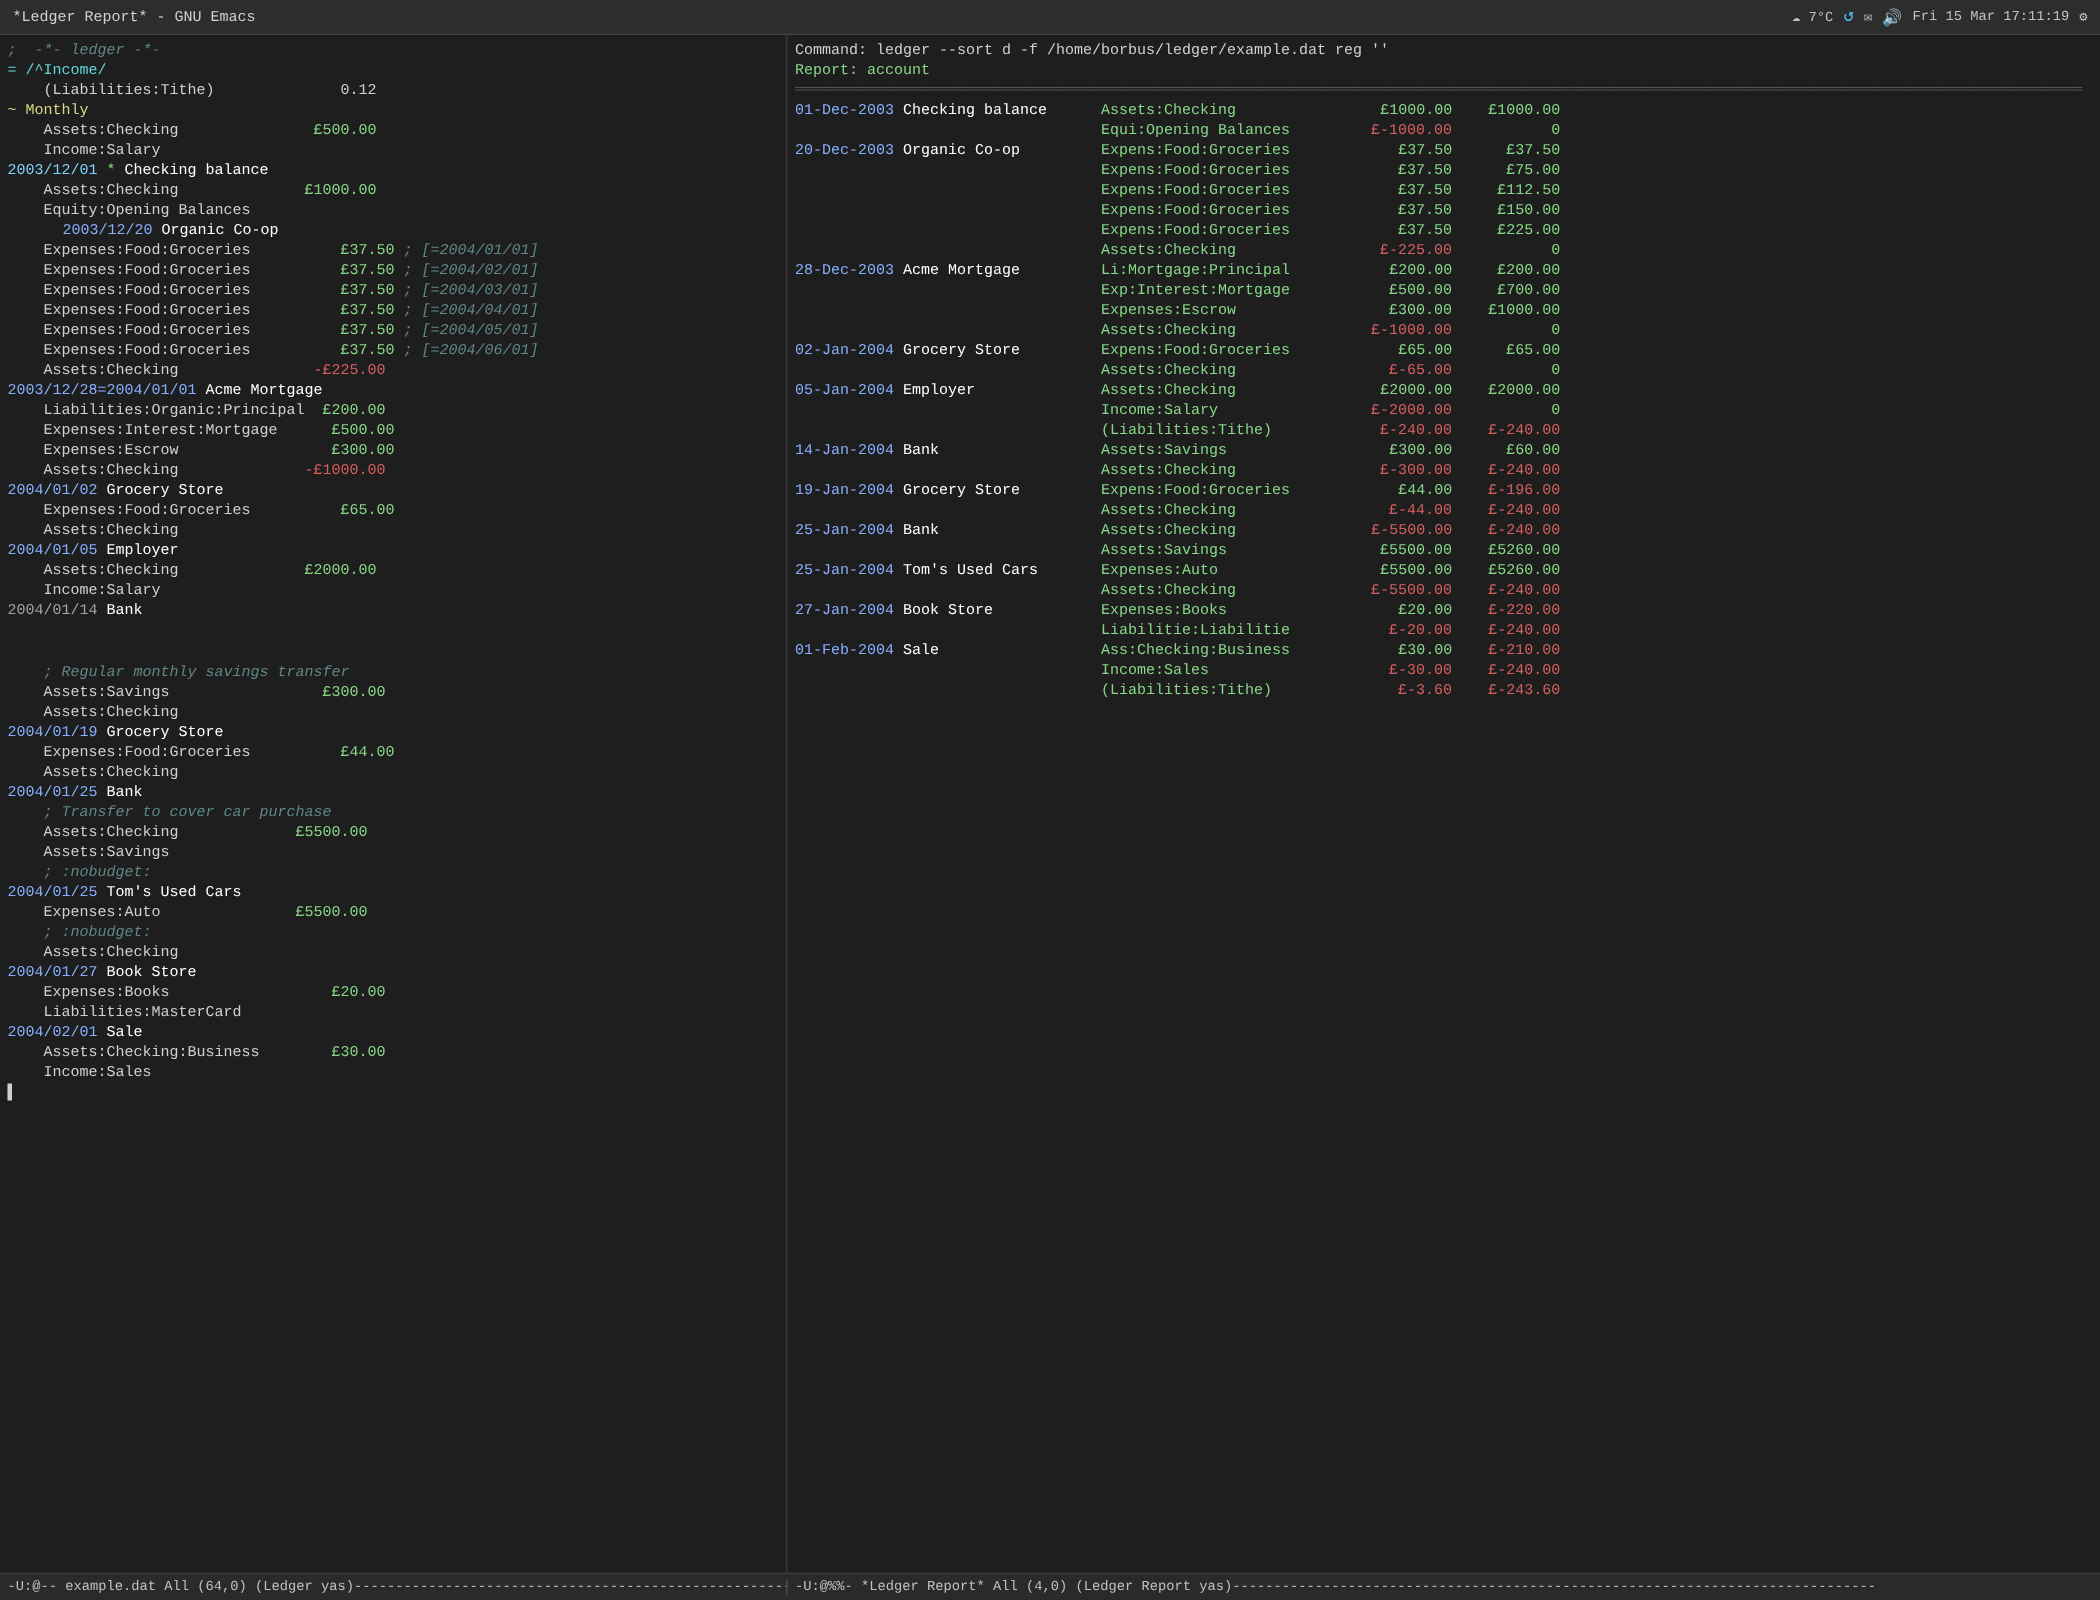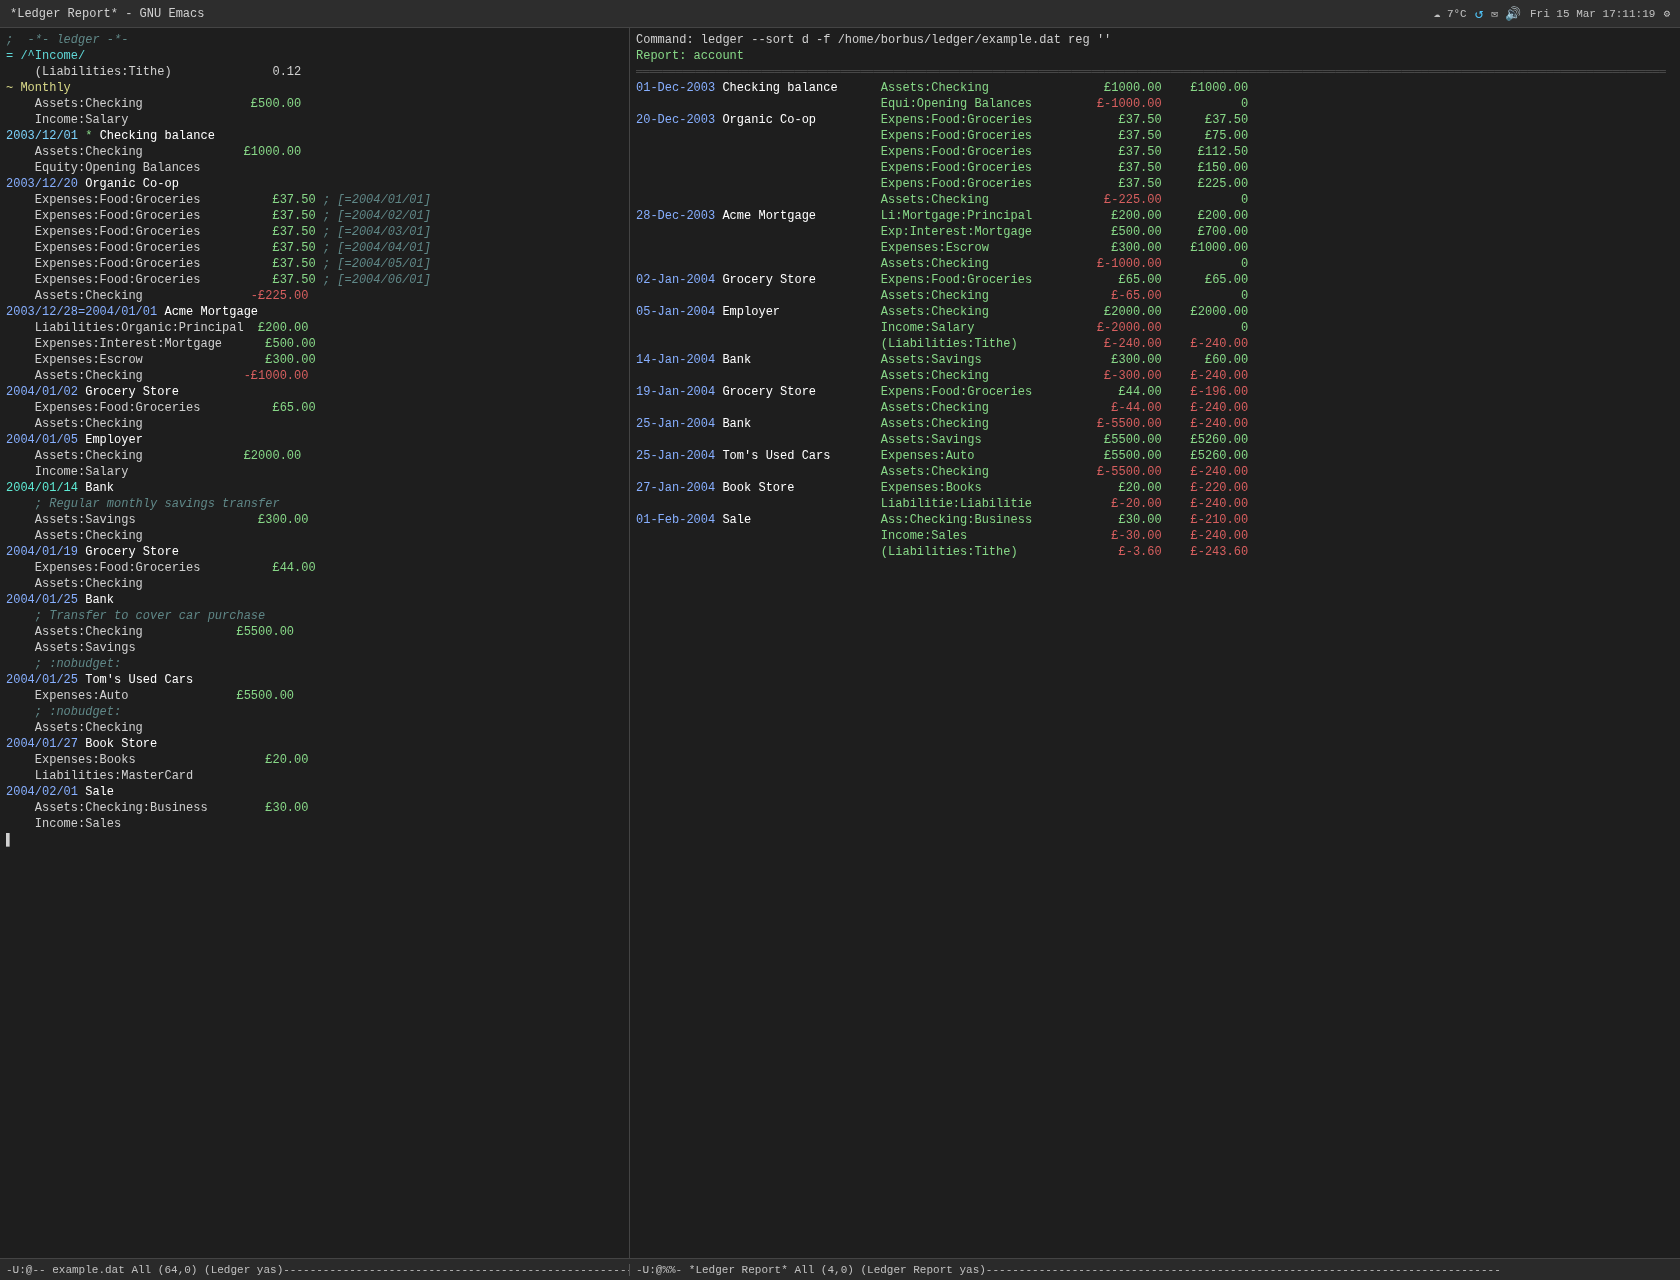--- a/index.html
+++ b/index.html
@@ -122,21 +122,21 @@
         <div class="line ">    (Liabilities:Tithe)              0.12</div>
         <div class="line "></div>
         <div class="line yellow" style="color: rgb(215, 215, 135);">~ Monthly</div>
         <div class="line "><span style="color:#d0d0d0">    Assets:Checking               </span><span style="color:#87d787">£500.00</span><span style="color:#d0d0d0"></span></div>
         <div class="line ">    Income:Salary</div>
         <div class="line "></div>
         <div class="line brightwhite" style="color: rgb(255, 255, 255);"><span style="color:#7dd3fc">2003/12/01</span> <span style="color:#87d787">* </span><span style="color:#ffffff">Checking balance</span></div>
         <div class="line "><span style="color:#d0d0d0">    Assets:Checking              </span><span style="color:#87d787">£1000.00</span><span style="color:#d0d0d0"></span></div>
         <div class="line ">    Equity:Opening Balances</div>
         <div class="line "></div>
-        <div class="line brightwhite" style="color: rgb(255, 255, 255);"><span style="color:#87afff">2003/12/20</span> <span style="color:#ffffff">Organic Co-op</span></div>
+        <div class="line brightwhite" style="color: rgb(255, 255, 255); margin-left: 44px;"><span style="color:#87afff">2003/12/20</span> <span style="color:#ffffff">Organic Co-op</span></div>
         <div class="line "><span style="color:#d0d0d0">    Expenses:Food:Groceries          </span><span style="color:#87d787">£37.50</span><span style="color:#d0d0d0"></span> <span style="color:#5f8787;font-style:italic">; [=2004/01/01]</span></div>
         <div class="line "><span style="color:#d0d0d0">    Expenses:Food:Groceries          </span><span style="color:#87d787">£37.50</span><span style="color:#d0d0d0"></span> <span style="color:#5f8787;font-style:italic">; [=2004/02/01]</span></div>
         <div class="line "><span style="color:#d0d0d0">    Expenses:Food:Groceries          </span><span style="color:#87d787">£37.50</span><span style="color:#d0d0d0"></span> <span style="color:#5f8787;font-style:italic">; [=2004/03/01]</span></div>
         <div class="line "><span style="color:#d0d0d0">    Expenses:Food:Groceries          </span><span style="color:#87d787">£37.50</span><span style="color:#d0d0d0"></span> <span style="color:#5f8787;font-style:italic">; [=2004/04/01]</span></div>
         <div class="line "><span style="color:#d0d0d0">    Expenses:Food:Groceries          </span><span style="color:#87d787">£37.50</span><span style="color:#d0d0d0"></span> <span style="color:#5f8787;font-style:italic">; [=2004/05/01]</span></div>
         <div class="line "><span style="color:#d0d0d0">    Expenses:Food:Groceries          </span><span style="color:#87d787">£37.50</span><span style="color:#d0d0d0"></span> <span style="color:#5f8787;font-style:italic">; [=2004/06/01]</span></div>
         <div class="line "><span style="color:#d0d0d0">    Assets:Checking               </span><span style="color:#d75f5f">-£225.00</span><span style="color:#d0d0d0"></span></div>
         <div class="line "></div>
         <div class="line brightwhite" style="color: rgb(255, 255, 255);"><span style="color:#87afff">2003/12/28=2004/01/01</span> <span style="color:#ffffff">Acme Mortgage</span></div>
         <div class="line "><span style="color:#d0d0d0">    Liabilities:Organic:Principal  </span><span style="color:#87d787">£200.00</span><span style="color:#d0d0d0"></span></div>
@@ -145,22 +145,22 @@
         <div class="line "><span style="color:#d0d0d0">    Assets:Checking              </span><span style="color:#d75f5f">-£1000.00</span><span style="color:#d0d0d0"></span></div>
         <div class="line "></div>
         <div class="line brightwhite" style="color: rgb(255, 255, 255);"><span style="color:#87afff">2004/01/02</span> <span style="color:#ffffff">Grocery Store</span></div>
         <div class="line "><span style="color:#d0d0d0">    Expenses:Food:Groceries          </span><span style="color:#87d787">£65.00</span><span style="color:#d0d0d0"></span></div>
         <div class="line ">    Assets:Checking</div>
         <div class="line "></div>
         <div class="line brightwhite" style="color: rgb(255, 255, 255);"><span style="color:#87afff">2004/01/05</span> <span style="color:#ffffff">Employer</span></div>
         <div class="line "><span style="color:#d0d0d0">    Assets:Checking              </span><span style="color:#87d787">£2000.00</span><span style="color:#d0d0d0"></span></div>
         <div class="line ">    Income:Salary</div>
         <div class="line "></div>
-        <div class="line brightwhite" style="color: rgb(255, 255, 255);"><span style="color:#5eead4">2004/01/14</span> <span style="color:#ffffff">Bank</span></div>
-        <div class="line comment" style="color: rgb(95, 135, 135); font-style: italic;">    ; Regular monthly savings transfer</div>
+        <div class="line brightwhite" style="color: rgb(255, 255, 255);"><span style="color:#a3a3a3">2004/01/14</span> <span style="color:#ffffff">Bank</span></div>
+        <div class="line comment" style="color: rgb(95, 135, 135); font-style: italic; margin-top: 34px;">    ; Regular monthly savings transfer</div>
         <div class="line "><span style="color:#d0d0d0">    Assets:Savings                 </span><span style="color:#87d787">£300.00</span><span style="color:#d0d0d0"></span></div>
         <div class="line ">    Assets:Checking</div>
         <div class="line "></div>
         <div class="line brightwhite" style="color: rgb(255, 255, 255);"><span style="color:#87afff">2004/01/19</span> <span style="color:#ffffff">Grocery Store</span></div>
         <div class="line "><span style="color:#d0d0d0">    Expenses:Food:Groceries          </span><span style="color:#87d787">£44.00</span><span style="color:#d0d0d0"></span></div>
         <div class="line ">    Assets:Checking</div>
         <div class="line "></div>
         <div class="line brightwhite" style="color: rgb(255, 255, 255);"><span style="color:#87afff">2004/01/25</span> <span style="color:#ffffff">Bank</span></div>
         <div class="line comment" style="color: rgb(95, 135, 135); font-style: italic;">    ; Transfer to cover car purchase</div>
         <div class="line "><span style="color:#d0d0d0">    Assets:Checking             </span><span style="color:#87d787">£5500.00</span><span style="color:#d0d0d0"></span></div>

